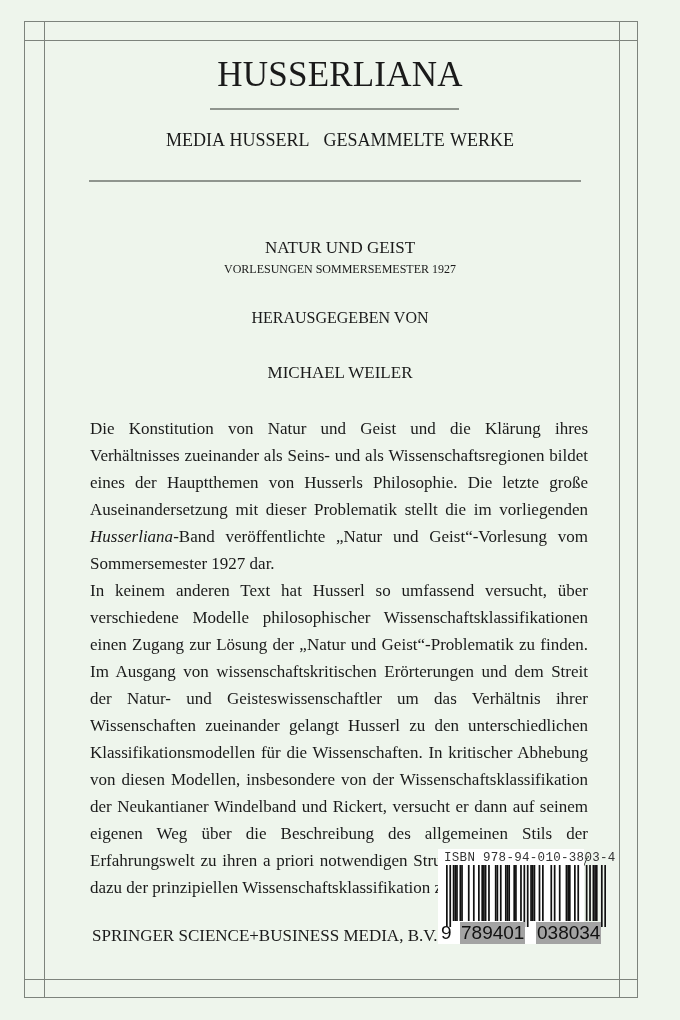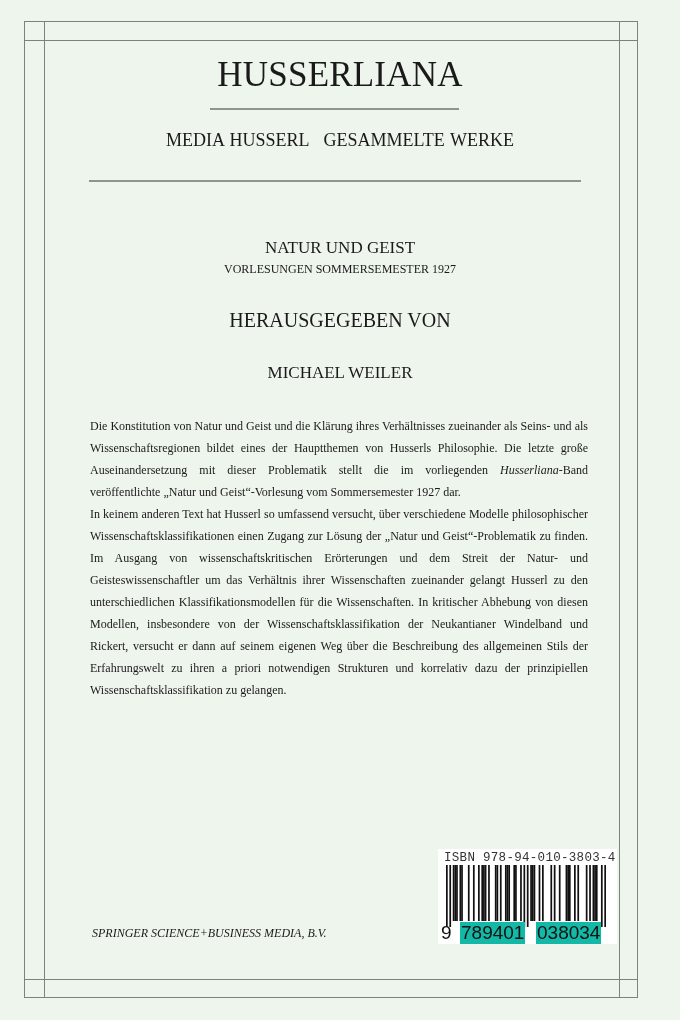--- a/index.html
+++ b/index.html
@@ -8,33 +8,33 @@
   .vline { position:absolute; width:1px; background:#7d837c; }
   .hline { position:absolute; height:1px; background:#7d837c; }
   .center { position:absolute; left:0; width:680px; text-align:center; white-space:nowrap; }
   #title { top:55px; font-size:35px; letter-spacing:0.2px; }
   #rule1 { position:absolute; left:210px; width:249px; top:108px; height:2px; background:#8f958e; }
   #series { top:130px; font-size:18px; word-spacing:1px; }
   #series .gap { display:inline-block; width:14px; }
   #rule2 { position:absolute; left:89px; width:492px; top:180px; height:2px; background:#8f958e; }
   #booktitle { top:214px; font-size:17px;margin-top:24px; }
   #subtitle { top:262px; font-size:12px; }
-  #edited { top:309px; font-size:20px; }
+  #edited { top:309px; font-size:16px; }
   #editor { top:343px; font-size:17px;margin-top:20px; }
-  #blurb { position:absolute; left:90px; top:415px; width:498px; font-size:12px; line-height:22px;
+  #blurb { position:absolute; left:90px; top:415px; width:498px; font-size:17px; line-height:27px;
            text-align:justify; hyphens:manual; }
   #blurb p { margin:0; }
-  #publisher { position:absolute; left:92px; top:926px; font-size:12px; white-space:nowrap;font-style:italic; }
-  #barcode-box { position:absolute; left:438px; top:849px; width:179px; height:95px; background:#ffffff; }
+  #publisher { position:absolute; left:92px; top:926px; font-size:17px; white-space:nowrap; }
+  #barcode-box { position:absolute; left:438px; top:849px; width:146px; height:95px; background:#ffffff; }
   #isbn-text { position:absolute; left:6px; top:2px; font-family:"Liberation Mono", "DejaVu Sans Mono", monospace;
                font-size:12.5px; letter-spacing:0.3px; color:#333; white-space:nowrap; }
   #bars { position:absolute; left:8px; top:16px; width:160px; height:62px; }
   #bar-digits { position:absolute; left:2px; top:73px; font-family:"Liberation Sans", "DejaVu Sans", sans-serif;
                 font-size:19px; color:#111; white-space:nowrap; }
-  #bar-digits span { position:absolute; background:#14b8a6; padding:0 1px; }
+  #bar-digits span { position:absolute; background:#a3a3a3; padding:0 1px; }
 </style>
 </head>
 <body>
 
 <div class="vline" style="left:24px; top:21px; height:977px;"></div>
 <div class="vline" style="left:44px; top:21px; height:977px;"></div>
 <div class="vline" style="left:619px; top:21px; height:977px;"></div>
 <div class="vline" style="left:637px; top:21px; height:977px;"></div>
 <div class="hline" style="left:24px; top:21px; width:614px;"></div>
 <div class="hline" style="left:24px; top:40px; width:614px;"></div>

